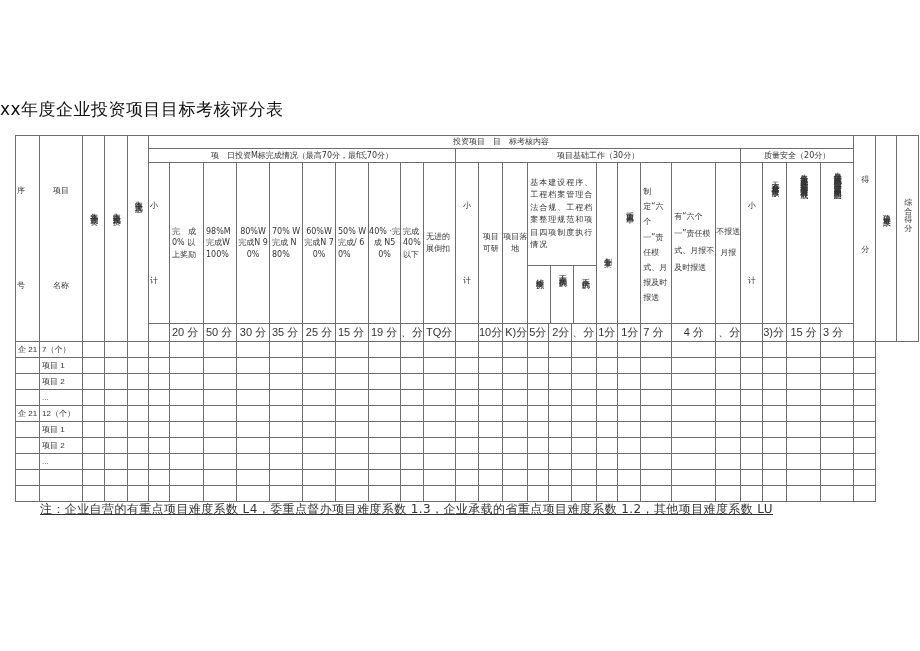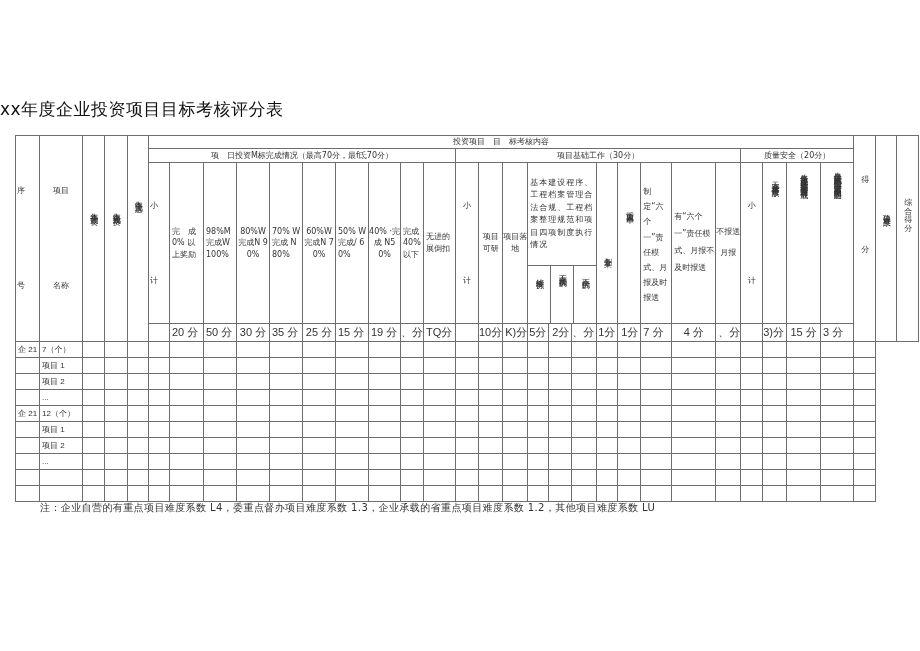--- a/index.html
+++ b/index.html
@@ -11,22 +11,22 @@
                 table-layout:fixed; font-size:8px; }
   table.sheet td { border:1px solid #6e6e6e; padding:0; vertical-align:middle;
                    color:#333; line-height:1.45; overflow:hidden; }
   .c { text-align:center; }
   .l { text-align:left; padding-left:2px !important; }
   .r { text-align:right; padding-right:2px !important; }
   .vt { writing-mode:vertical-rl; text-orientation:upright; letter-spacing:1px;
         margin:0 auto; line-height:1.2; }
   .sc { font-size:11px; white-space:nowrap; }
   .row td { height:15px; }
-  .note { position:absolute; left:40px; top:501px; font-size:10px; color:#333;
-          letter-spacing:0.4px; white-space:nowrap; }
+  .note { position:absolute; left:40px; top:501px; font-size:12px; color:#333;
+          letter-spacing:0.4px; white-space:nowrap;text-decoration:underline; }
   .wrap { white-space:normal; word-break:break-all; padding:0 1px; }
   .num { font-family:"Liberation Sans", sans-serif; }
 </style>
 </head>
 <body>
 
 <div class="title">xx年度企业投资项目目标考核评分表</div>
 
 <table class="sheet">
   <colgroup>

